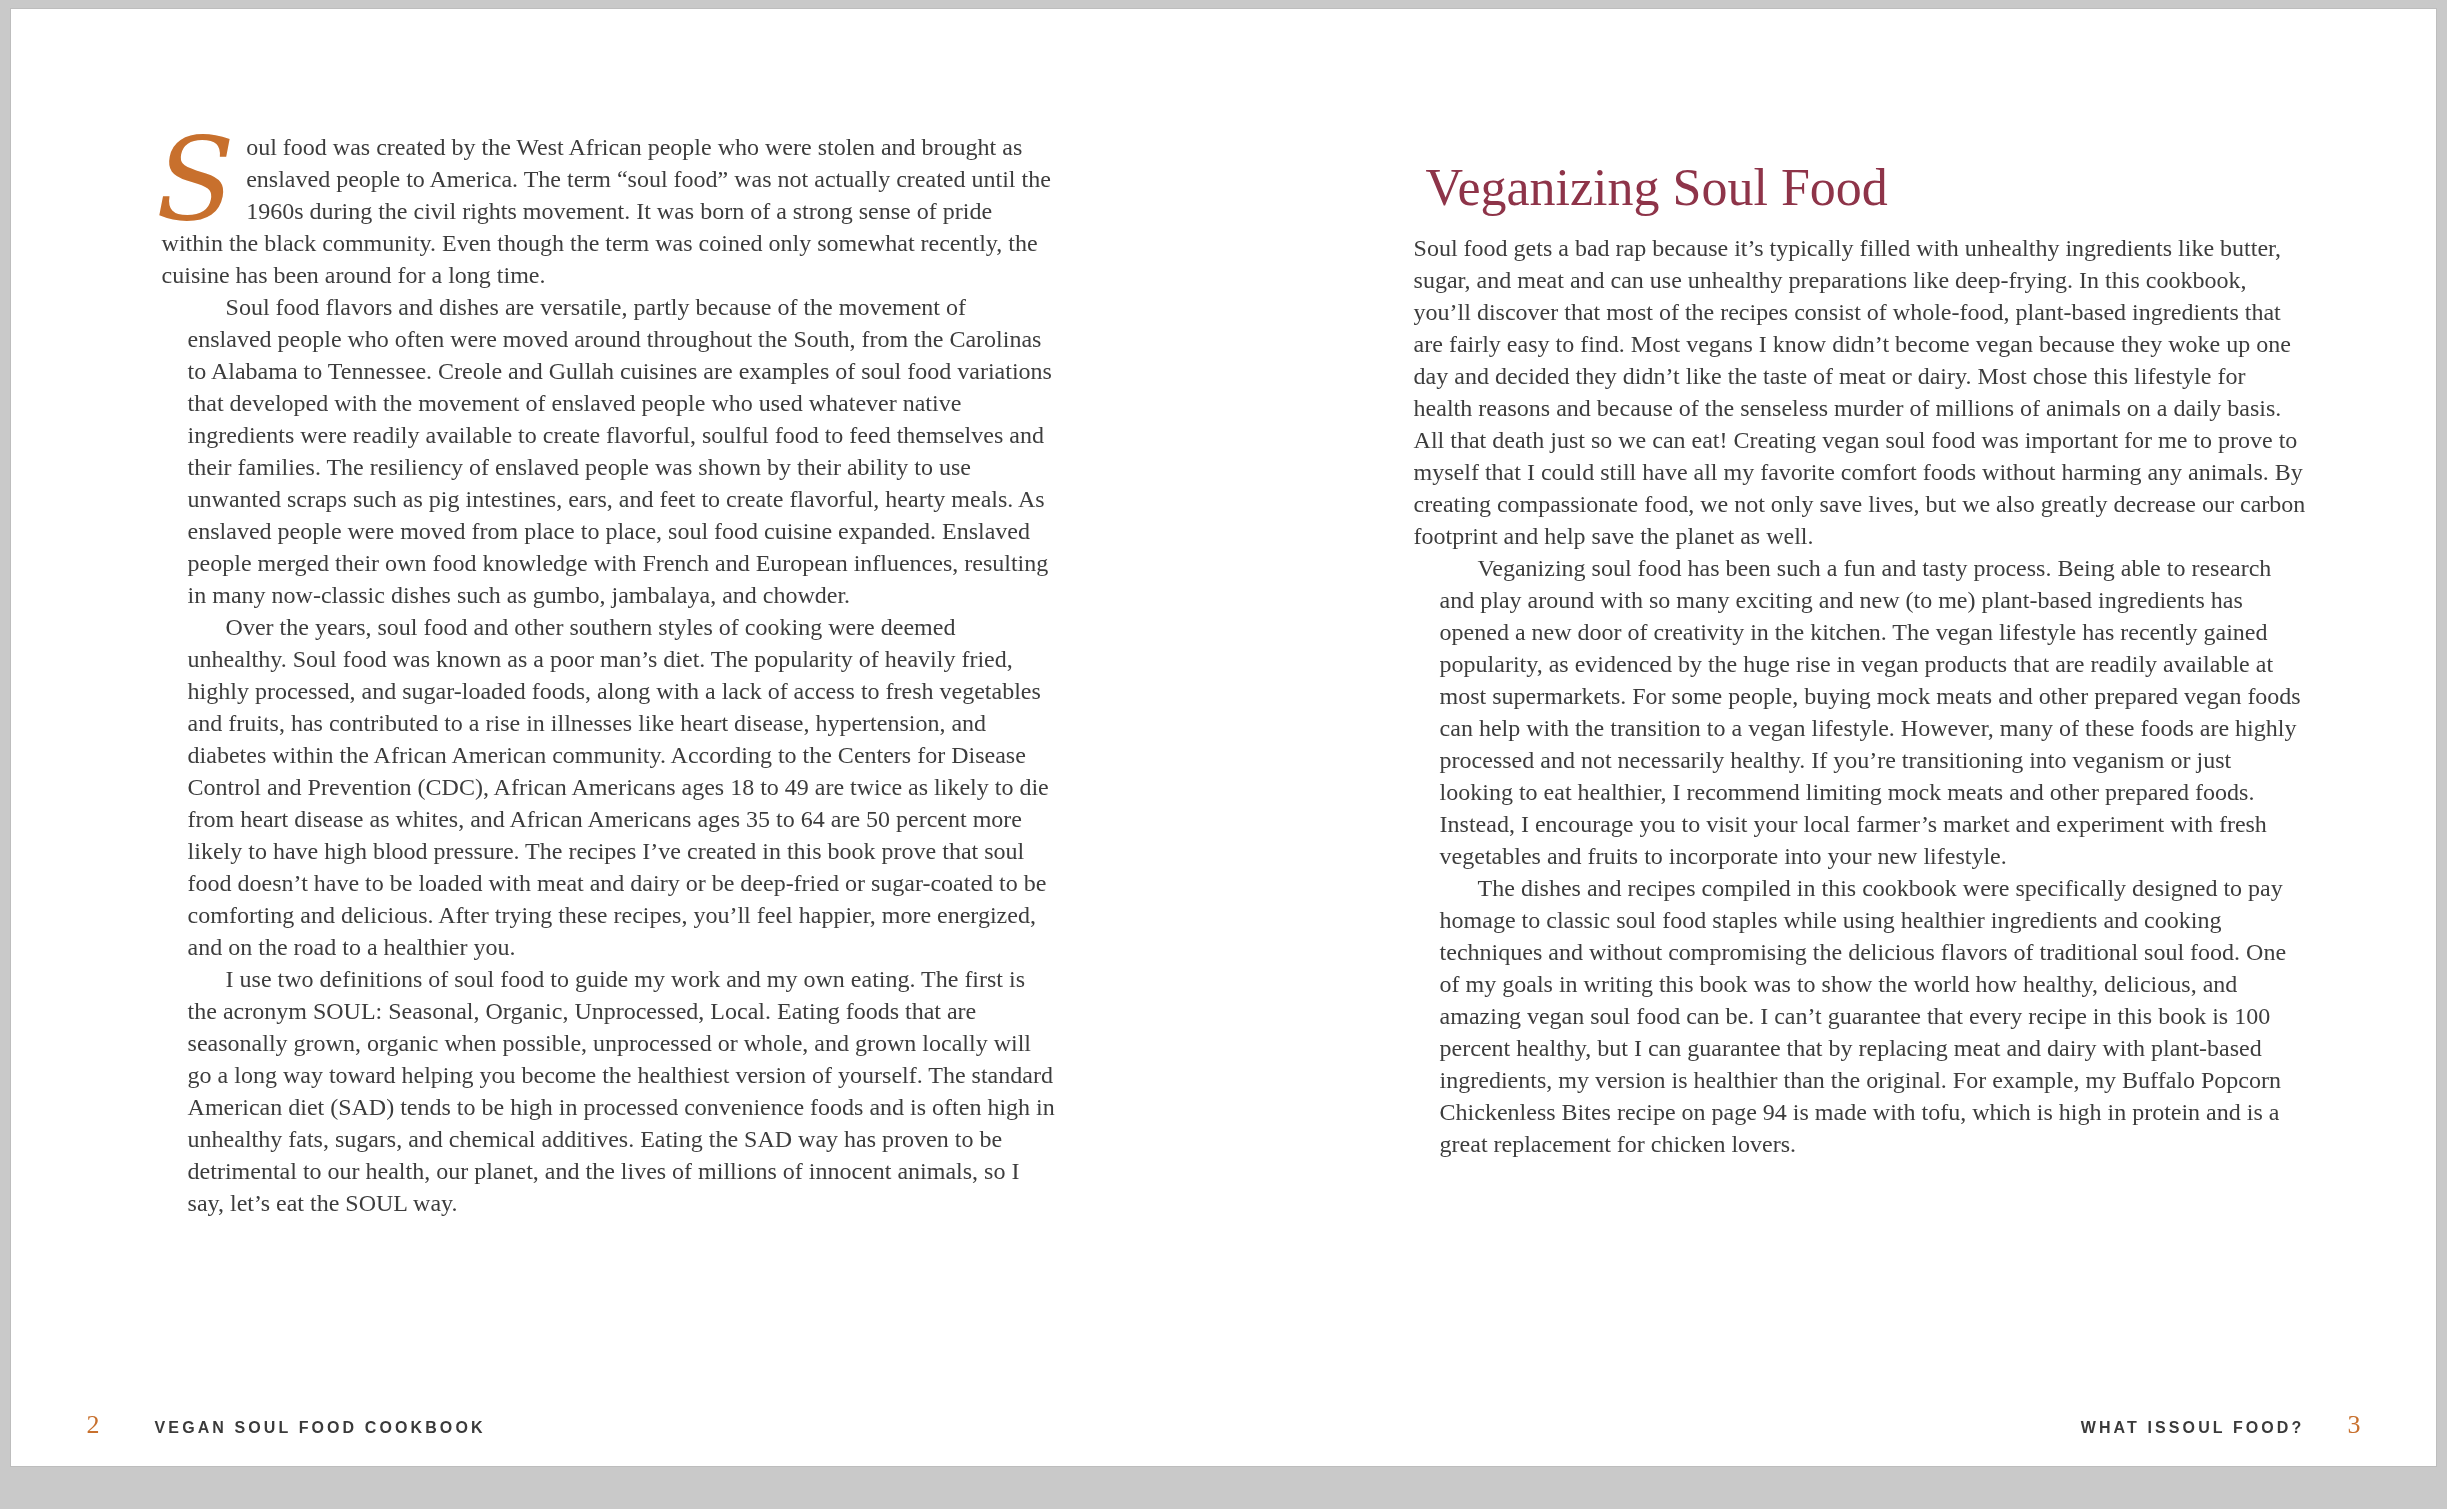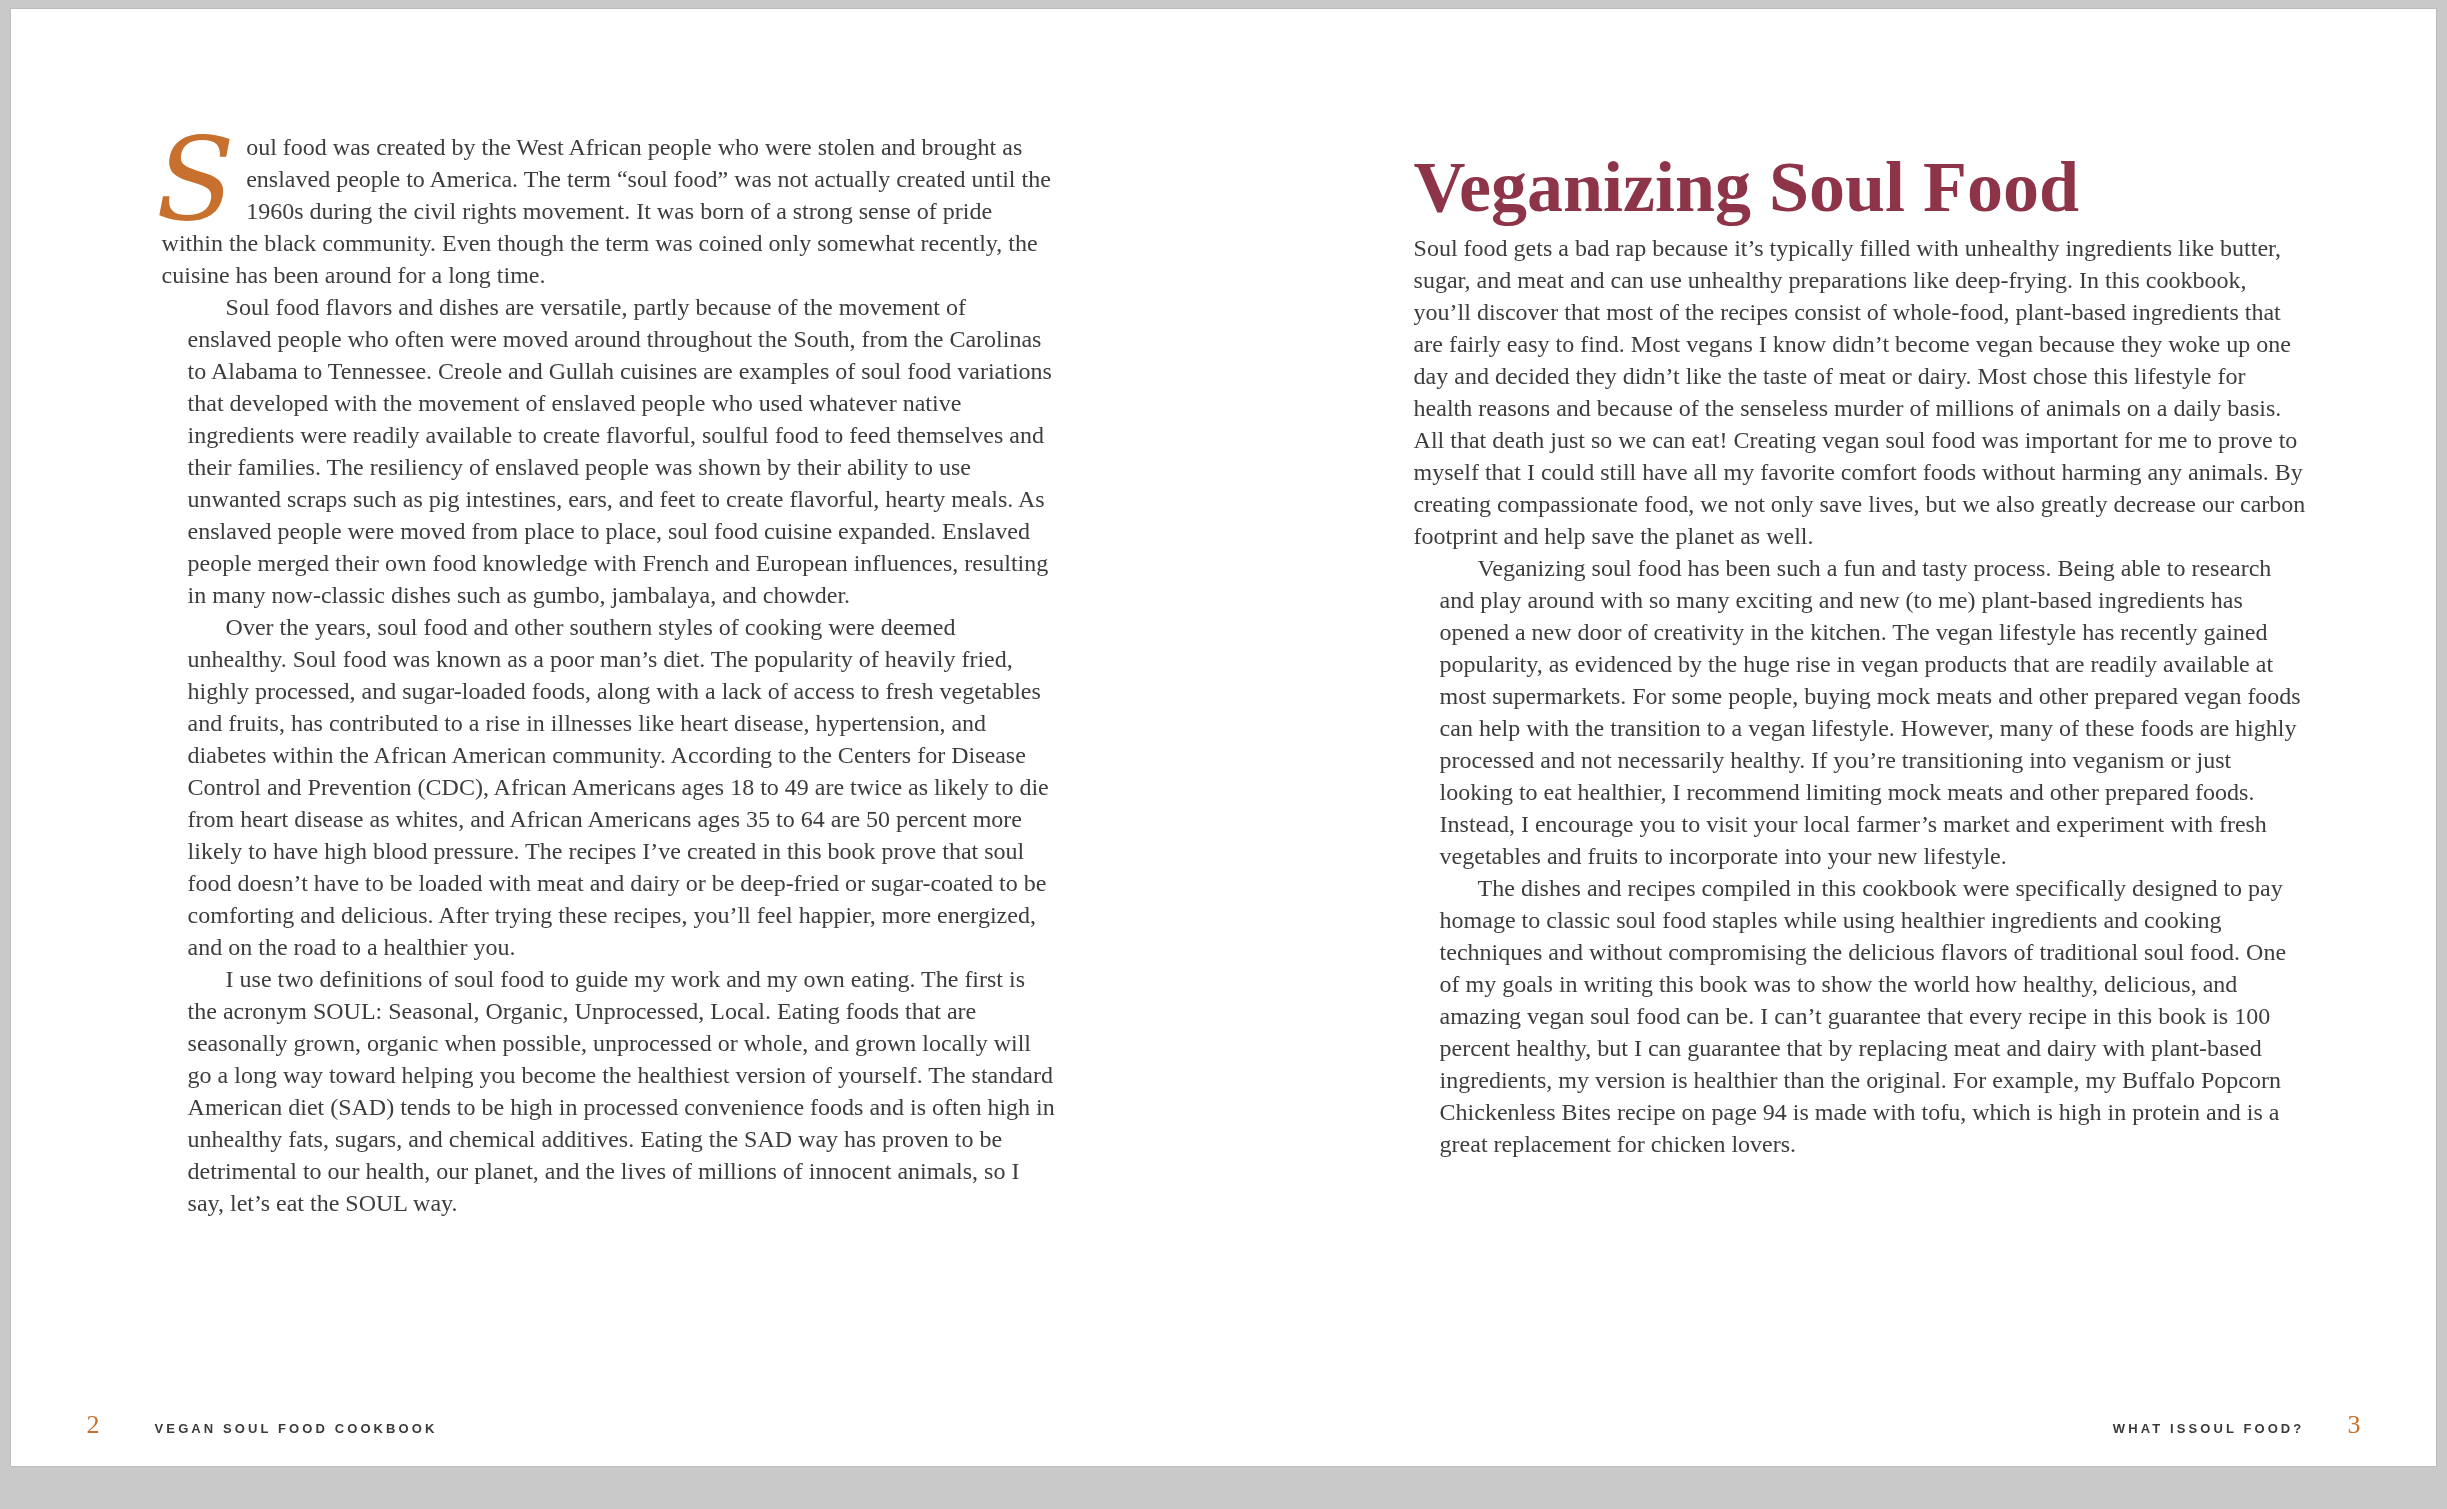--- a/index.html
+++ b/index.html
@@ -38,25 +38,25 @@
     font-family: "DejaVu Serif", serif;
     font-style: italic;
     font-weight: 400;
     font-size: 115px;
     line-height: 90px;
     color: #c8702d;
     margin: 3.8px 11.5px 0 -5.7px;
   }
   .heading {
     font-family: "Liberation Serif", serif;
-    font-weight: 700;
-    font-size: 72px;
+    font-weight: 400;
+    font-size: 52px;
     line-height: 55px;
     color: #8e3449;
-    margin: 29px 0 17px 0;
+    margin: 29px 0 17px 12px;
     letter-spacing: 0px;
   }
   .footer {
     position: absolute;
     top: 1401px;
     left: 0;
     right: 0;
     height: 38px;
   }
   .footer-left {
@@ -76,21 +76,21 @@
     gap: 43px;
   }
   .pagenum {
     font-family: "Liberation Serif", serif;
     font-size: 26px;
     color: #c8702d;
   }
   .running-head {
     font-family: "Liberation Sans", sans-serif;
     font-weight: 700;
-    font-size: 13px;
+    font-size: 16px;
     letter-spacing: 3.1px;
     color: #3a3a3a;
     text-transform: uppercase;
   }
 </style>
 </head>
 <body>
 
 <div class="spread">
 

